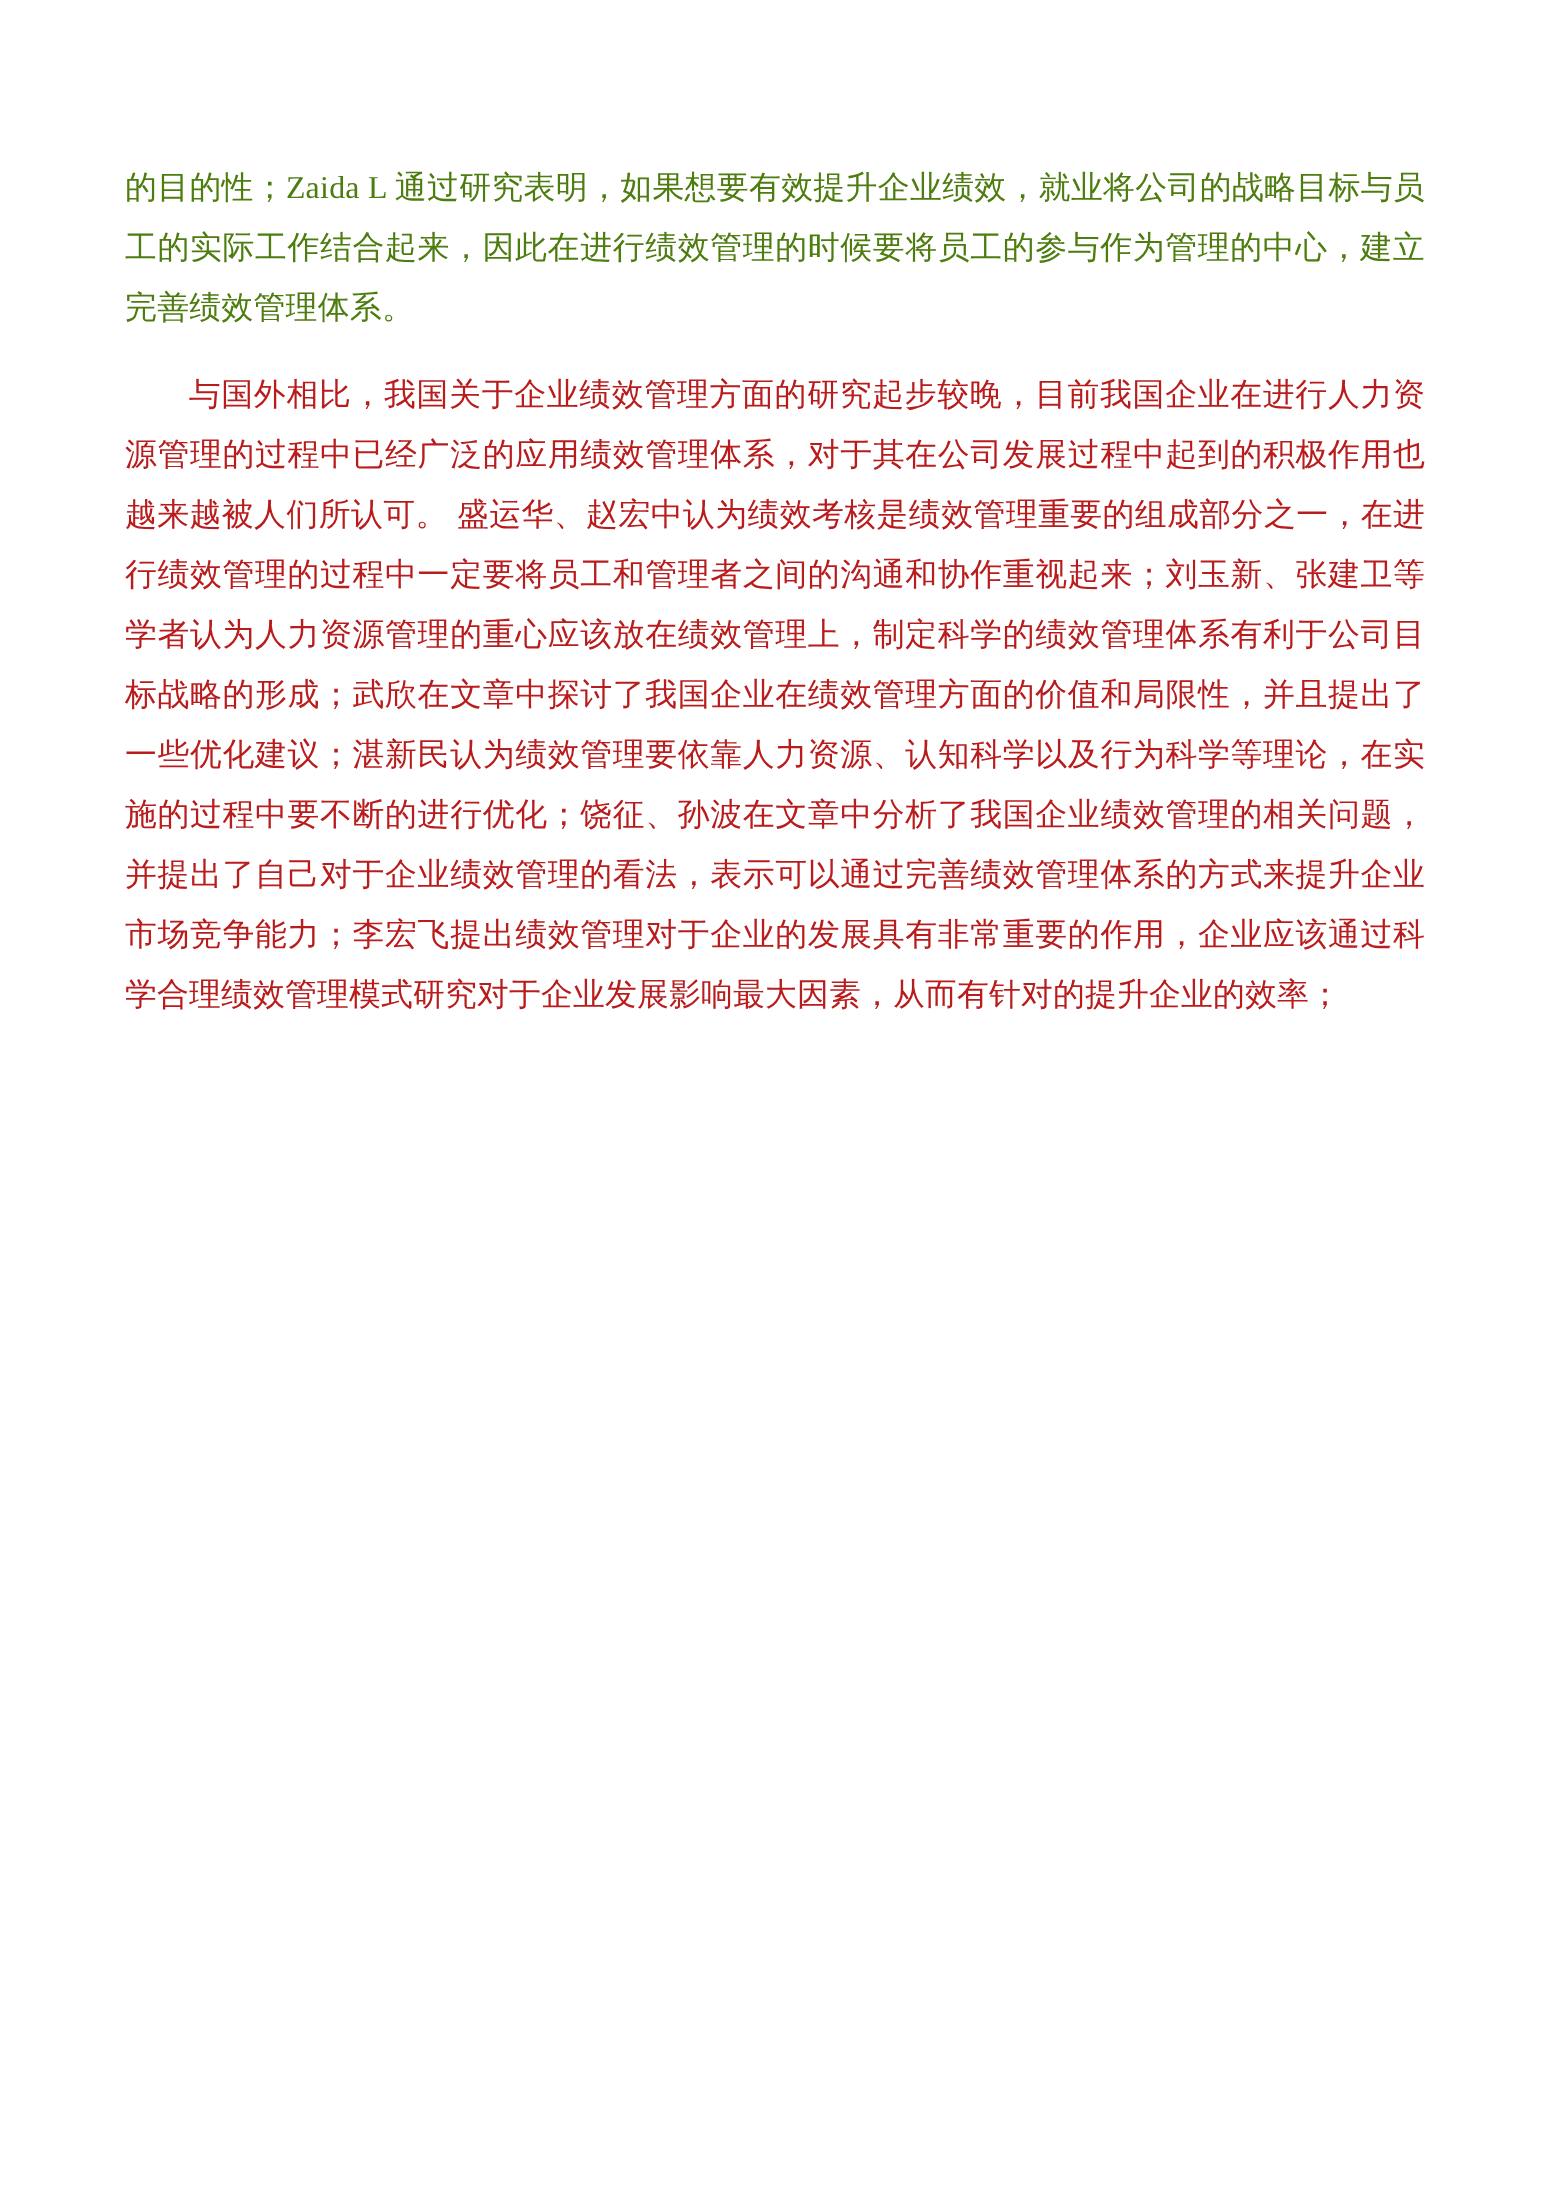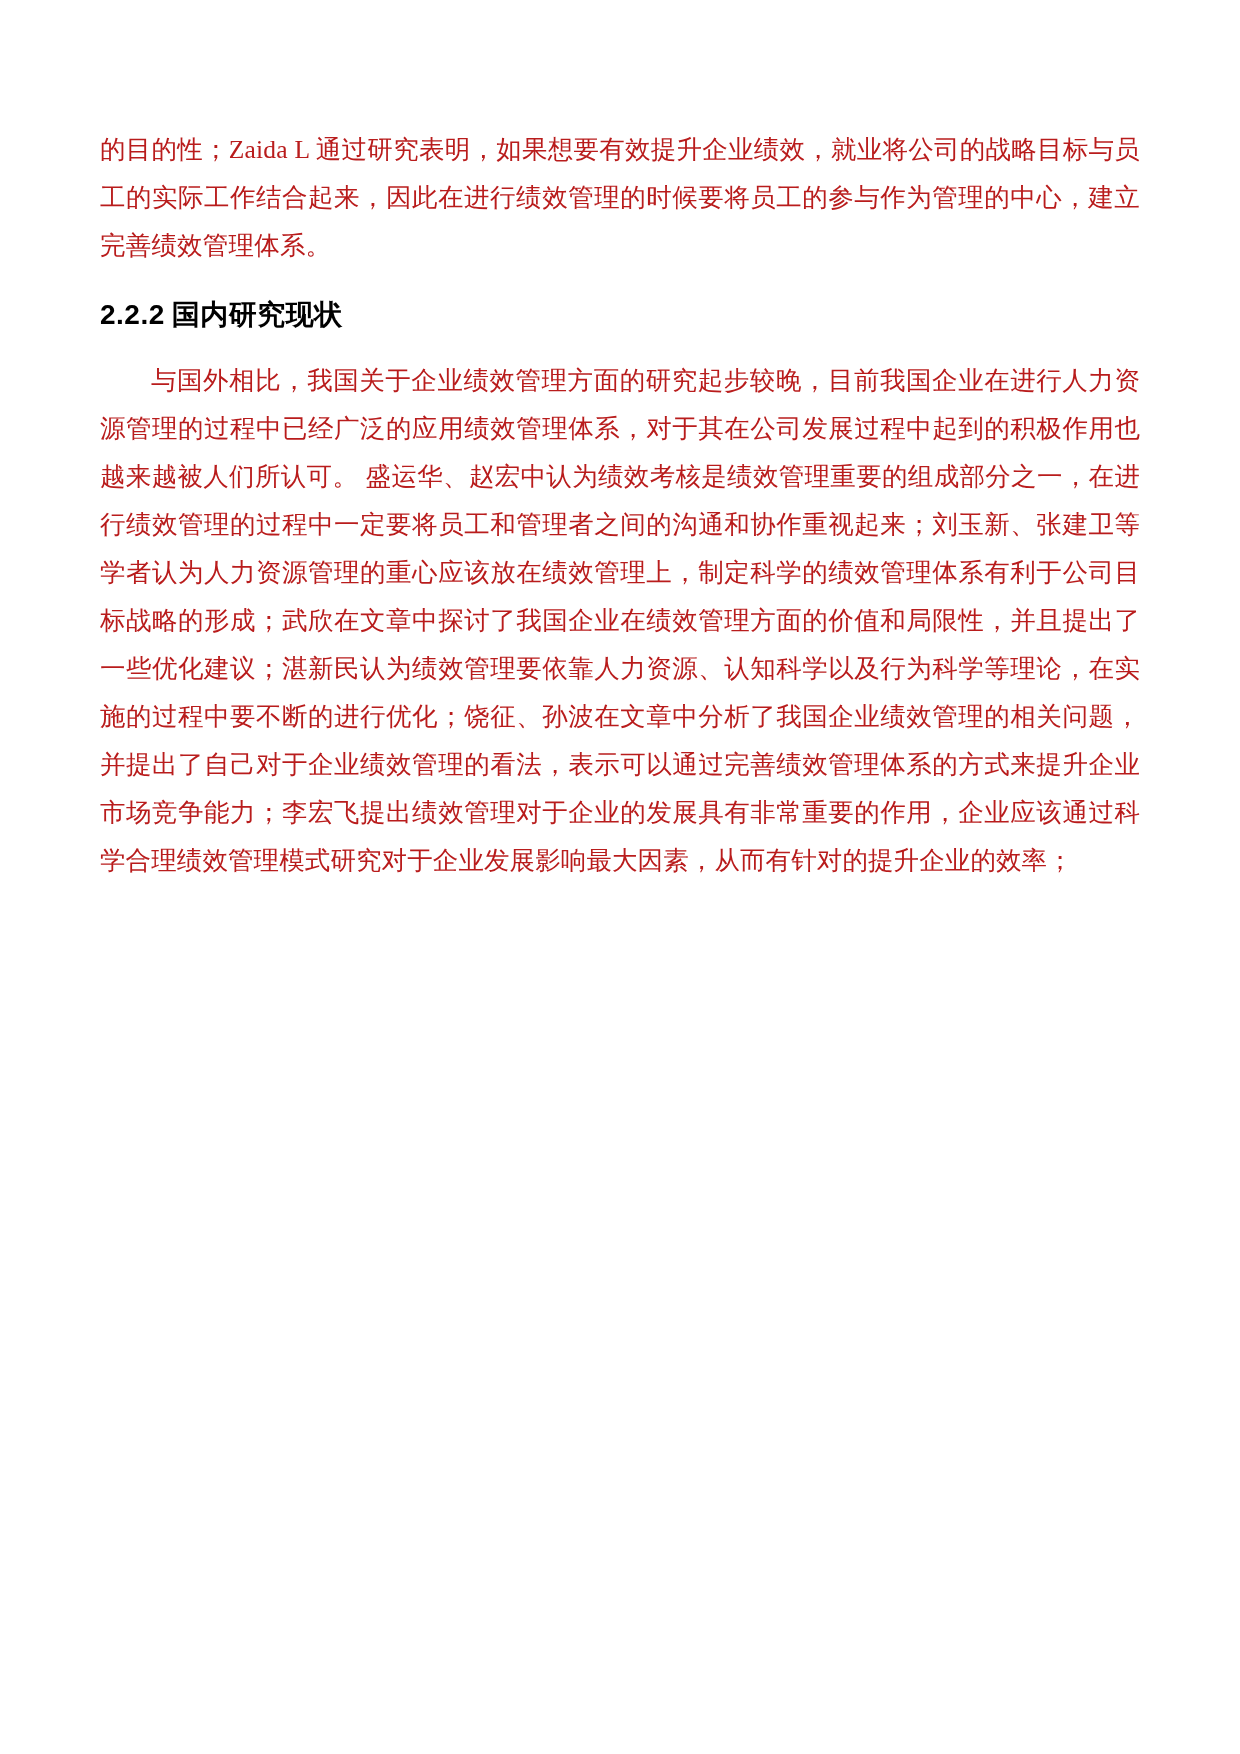--- a/index.html
+++ b/index.html
@@ -29,21 +29,21 @@
 
   
   .para-serif {
     font-family: "Liberation Serif", "DejaVu Serif", serif;
     font-size: 25.5px;
     line-height: 48px;
     text-align: justify;
     text-justify: inter-ideograph;
     letter-spacing: 0.2px;
     margin: 0;
-    color: #b91c1c;
+    color: #4d7c0f;
   }
 
   
   .section-heading {
     font-family: "Liberation Sans", "DejaVu Sans", sans-serif;
     font-weight: bold;
     font-size: 28px;
     line-height: 1.35;
     margin: 26px 0 0 0;
     letter-spacing: 0.5px;
@@ -72,20 +72,17 @@
   }
 </style>
 </head>
 <body>
 
 <div class="page">
   <div class="content">
 
     <p class="para-serif">的目的性；Zaida L 通过研究表明，如果想要有效提升企业绩效，就业将公司的战略目标与员工的实际工作结合起来，因此在进行绩效管理的时候要将员工的参与作为管理的中心，建立完善绩效管理体系。</p>
 
-    <h2 class="section-heading">
-      <span class="num">2.2.2</span><span>国内研究现状</span>
-    </h2>
 
     <p class="para-sans indent">与国外相比，我国关于企业绩效管理方面的研究起步较晚，目前我国企业在进行人力资源管理的过程中已经广泛的应用绩效管理体系，对于其在公司发展过程中起到的积极作用也越来越被人们所认可。  盛运华、赵宏中认为绩效考核是绩效管理重要的组成部分之一，在进行绩效管理的过程中一定要将员工和管理者之间的沟通和协作重视起来；刘玉新、张建卫等学者认为人力资源管理的重心应该放在绩效管理上，制定科学的绩效管理体系有利于公司目标战略的形成；武欣在文章中探讨了我国企业在绩效管理方面的价值和局限性，并且提出了一些优化建议；湛新民认为绩效管理要依靠人力资源、认知科学以及行为科学等理论，在实施的过程中要不断的进行优化；饶征、孙波在文章中分析了我国企业绩效管理的相关问题，并提出了自己对于企业绩效管理的看法，表示可以通过完善绩效管理体系的方式来提升企业市场竞争能力；李宏飞提出绩效管理对于企业的发展具有非常重要的作用，企业应该通过科学合理绩效管理模式研究对于企业发展影响最大因素，从而有针对的提升企业的效率；</p>
 
   </div>
 </div>
 
 </body></html>

